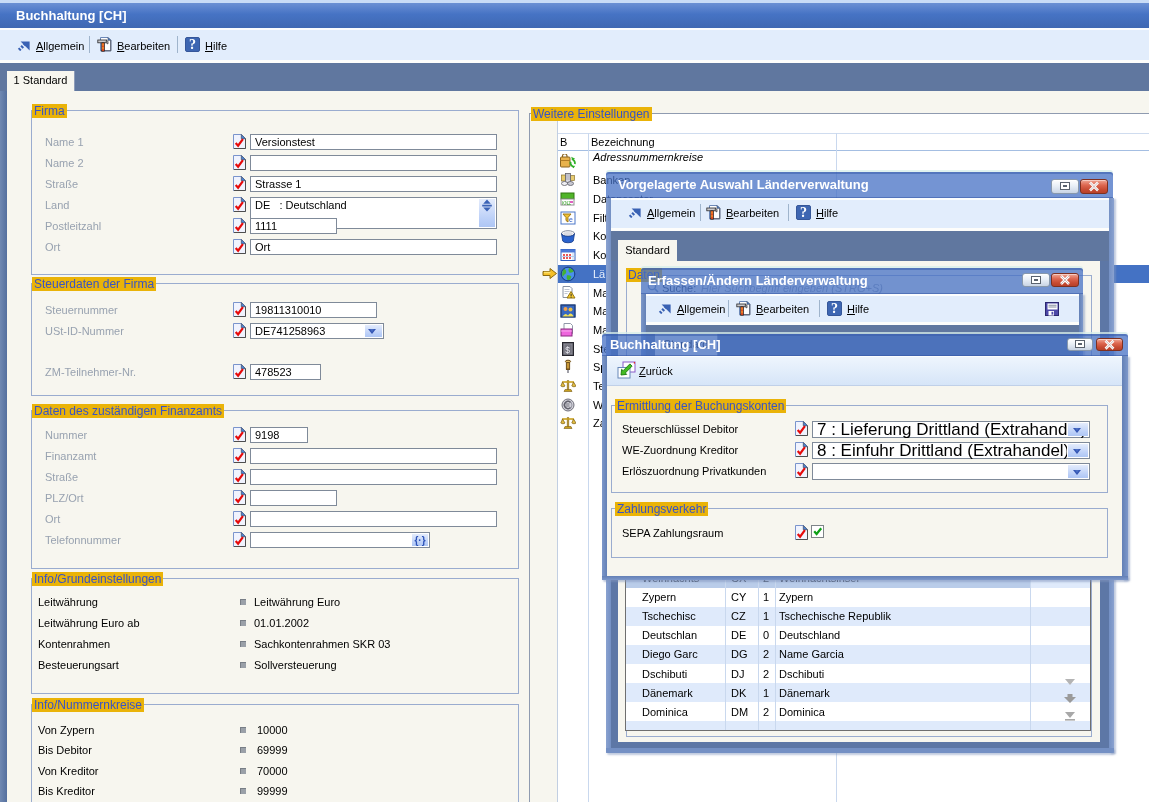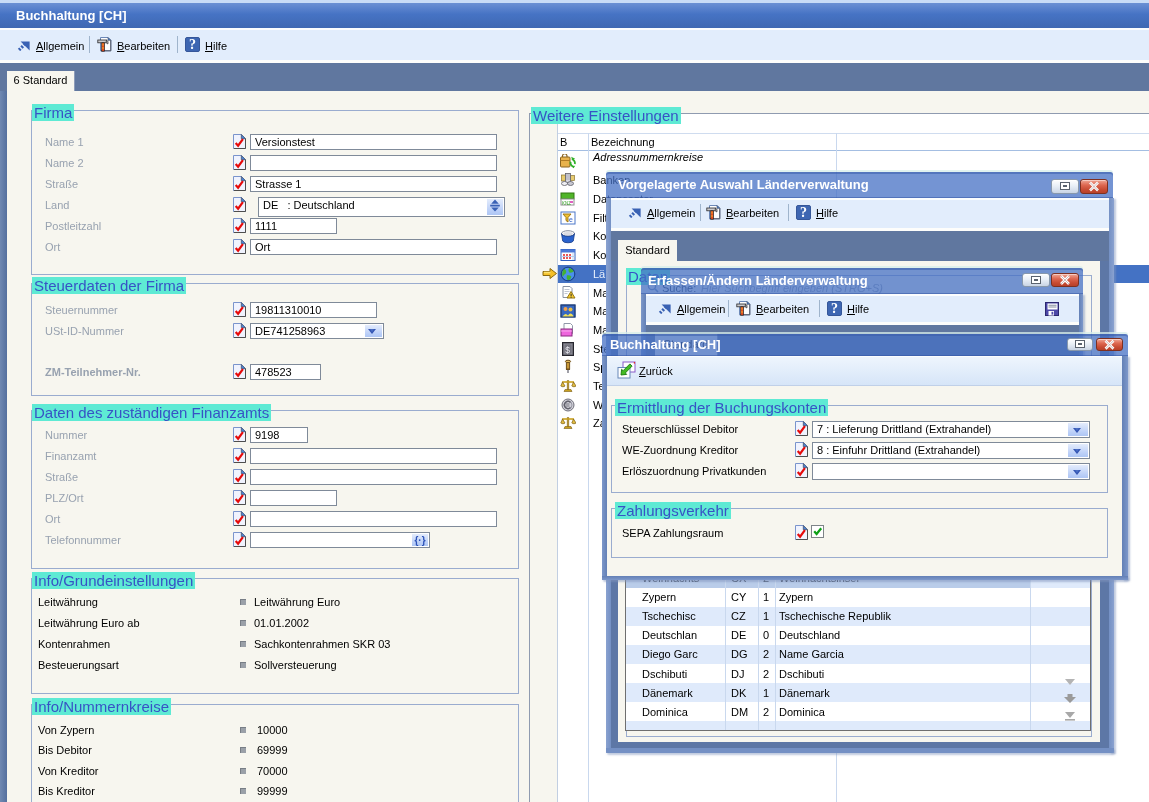--- a/index.html
+++ b/index.html
@@ -9,40 +9,40 @@
 #titlebar{left:0;top:3px;width:1149px;height:25px;background:linear-gradient(#6b90d4,#4673c4 45%,#3f68b2);}
 #titletext{left:16px;top:8px;color:#fff;font-size:13px;font-weight:bold;}
 #toolbar{left:0;top:28px;width:1149px;height:32px;background:#e2edfc;border-top:2px solid #fbfdfe;box-sizing:border-box;}
 #tabband{left:0;top:63px;width:1149px;height:28px;background:#60779f;}#tbgap{left:0;top:60px;width:1149px;height:3px;background:#fdfdfb;}
 #maintab{left:7px;top:71px;width:67px;height:20px;background:#f7f6ef;text-align:center;line-height:19px;box-shadow:1px 0 0 #8e9cb8;}
 #leftstrip{left:0;top:91px;width:7px;height:711px;background:linear-gradient(90deg,#7089b2,#55709e);}
 .tsep{top:36px;width:1px;height:17px;background:#9fb4cc;}
 .titem{top:40px;font-size:11px;}
 u{text-decoration:underline;}
 .gb{border:1px solid #9aaccf;}
-.glabel{color:#3753c5;background:#5eead4;padding:0 2px;font-size:15px;}
+.glabel{color:#3753c5;background:#eab308;padding:0 2px;font-size:12px;}
 .flabel{color:#98a2b0;font-size:11px;}
 .inp{background:#fff;border:1px solid #7f8a99;box-sizing:border-box;line-height:14px;padding-left:4px;font-size:11px;white-space:nowrap;}
 .bullet{width:5px;height:5px;background:#9aa0a8;border-top:1px solid #787e86;border-left:1px solid #787e86;}
 .vline{width:1px;background:#c9d8ee;}
 .dtitle{color:#fff;font-weight:bold;font-size:13px;white-space:nowrap;}
 .btn-min{background:linear-gradient(#fefefe,#e9eff7 45%,#c9d4e4);border:1px solid #8898ac;border-radius:3px;box-sizing:border-box;box-shadow:inset 0 1px 0 rgba(255,255,255,.8);}
 .btn-close{background:linear-gradient(#f0a896,#dd6750 40%,#c64a32 75%,#b84028);border:1px solid #7e3020;border-radius:3px;box-sizing:border-box;box-shadow:inset 0 1px 0 rgba(255,255,255,.45);}
-.combo{background:#fff;border:1px solid #7f8a99;box-sizing:border-box;line-height:14px;padding-left:4px;font-size:11px;white-space:nowrap;}
+.combo{background:#fff;border:1px solid #7f8a99;box-sizing:border-box;line-height:14px;padding-left:4px;font-size:17px;white-space:nowrap;}
 .combobtn{position:absolute;right:1px;top:1px;bottom:1px;width:17px;background:linear-gradient(#e4ecfc,#bcd0f8 70%,#aec6f4);box-shadow:-1px 0 0 #fff;}
 .combobtn i{position:absolute;left:3px;top:4px;border-left:4.5px solid transparent;border-right:4.5px solid transparent;border-top:5px solid #3556b4;}.combobtn i:after{content:"";position:absolute;left:-2.5px;top:-5.5px;border-left:2.5px solid transparent;border-right:2.5px solid transparent;border-top:3px solid #4a6ec4;}
 </style></head>
 <body>
 <div class="abs" id="topstrip"></div>
 <div class="abs" id="titlebar"></div>
 <div class="abs" id="titletext">Buchhaltung [CH]</div>
 <div class="abs" id="toolbar"></div>
 <div class="abs" id="tbgap"></div>
 <div class="abs" id="tabband"></div>
-<div class="abs" id="maintab">6 Standard</div>
+<div class="abs" id="maintab">1 Standard</div>
 <div class="abs" id="leftstrip"></div>
 
 <svg class="abs" style="left:17px;top:38px" width="13" height="13" viewBox="0 0 13 13">
     <path d="M3.6 3.6 L12.6 3.6 L12.6 12.6 Z" fill="#3a62b4"></path>
     <path d="M2 12 L7.8 6.2" stroke="#3a62b4" stroke-width="3.2" stroke-dasharray="2 1.5"></path>
   </svg>
 <div class="abs titem" style="left:36px;"><u>A</u>llgemein</div>
 <div class="abs tsep" style="left:89px;"></div>
 <svg class="abs" style="left:97px;top:36px" width="16" height="17" viewBox="0 0 16 17">
     <path d="M3.5 1.5 H11 L13.8 4.3 V14.8 H3.5 Z" fill="#fdfdff" stroke="#6c88b8"></path>
@@ -91,21 +91,21 @@
     <path d="M2.7 9 L5.1 11.7 L9.9 5.1" stroke="#e60a0a" stroke-width="2.2" fill="none"></path>
   </svg>
 <div class="abs inp" style="left:250px;top:176px;width:247px;height:16px;">Strasse 1</div>
 <div class="abs flabel" style="left:45px;top:199px;">Land</div>
 <svg class="abs" style="left:233px;top:197px" width="13" height="15" viewBox="0 0 13 15">
     <path d="M0.5 0.5H8.3L12.5 4.7V14.5H0.5Z" fill="#f0f3fe" stroke="#7a94cc"></path>
     <path d="M8.3 0.5L12.5 4.7H8.3Z" fill="#4a86d8" stroke="#45506a" stroke-width="0.8"></path>
     <path d="M12.5 4.7V14.5H0.9" stroke="#4e4e4e" fill="none"></path>
     <path d="M2.7 9 L5.1 11.7 L9.9 5.1" stroke="#e60a0a" stroke-width="2.2" fill="none"></path>
   </svg>
-<div class="abs inp" style="left:250px;top:197px;width:247px;height:20px;margin-left:8px;">DE&nbsp;&nbsp;&nbsp;: Deutschland<span class="combobtn" style="width:16px;">
+<div class="abs inp" style="left:250px;top:197px;width:247px;height:32px;">DE&nbsp;&nbsp;&nbsp;: Deutschland<span class="combobtn" style="width:16px;">
       <svg width="14" height="13" style="position:absolute;left:1px;top:0px">
         <path d="M7 0.5 L10.8 4.8 H3.2 Z" fill="#3a62b6"></path>
         <rect x="2.2" y="5.7" width="9.6" height="1.8" fill="#3a62b6"></rect>
         <path d="M7 12.5 L10.8 8.4 H3.2 Z" fill="#3a62b6"></path>
       </svg>
     </span></div>
 <div class="abs flabel" style="left:45px;top:220px;">Postleitzahl</div>
 <svg class="abs" style="left:233px;top:218px" width="13" height="15" viewBox="0 0 13 15">
     <path d="M0.5 0.5H8.3L12.5 4.7V14.5H0.5Z" fill="#f0f3fe" stroke="#7a94cc"></path>
     <path d="M8.3 0.5L12.5 4.7H8.3Z" fill="#4a86d8" stroke="#45506a" stroke-width="0.8"></path>
@@ -132,21 +132,21 @@
 <div class="abs flabel" style="left:45px;top:325px;">USt-ID-Nummer</div>
 <svg class="abs" style="left:233px;top:323px" width="13" height="15" viewBox="0 0 13 15">
     <path d="M0.5 0.5H8.3L12.5 4.7V14.5H0.5Z" fill="#f0f3fe" stroke="#7a94cc"></path>
     <path d="M8.3 0.5L12.5 4.7H8.3Z" fill="#4a86d8" stroke="#45506a" stroke-width="0.8"></path>
     <path d="M12.5 4.7V14.5H0.9" stroke="#4e4e4e" fill="none"></path>
     <path d="M2.7 9 L5.1 11.7 L9.9 5.1" stroke="#e60a0a" stroke-width="2.2" fill="none"></path>
   </svg>
 <div class="abs inp" style="left:250px;top:323px;width:134px;height:16px;">DE741258963<span class="combobtn">
       <i></i>
     </span></div>
-<div class="abs flabel" style="left:45px;top:366px;font-weight:bold;">ZM-Teilnehmer-Nr.</div>
+<div class="abs flabel" style="left:45px;top:366px;">ZM-Teilnehmer-Nr.</div>
 <svg class="abs" style="left:233px;top:364px" width="13" height="15" viewBox="0 0 13 15">
     <path d="M0.5 0.5H8.3L12.5 4.7V14.5H0.5Z" fill="#f0f3fe" stroke="#7a94cc"></path>
     <path d="M8.3 0.5L12.5 4.7H8.3Z" fill="#4a86d8" stroke="#45506a" stroke-width="0.8"></path>
     <path d="M12.5 4.7V14.5H0.9" stroke="#4e4e4e" fill="none"></path>
     <path d="M2.7 9 L5.1 11.7 L9.9 5.1" stroke="#e60a0a" stroke-width="2.2" fill="none"></path>
   </svg>
 <div class="abs inp" style="left:250px;top:364px;width:71px;height:16px;">478523</div>
 <div class="abs flabel" style="left:45px;top:429px;">Nummer</div>
 <svg class="abs" style="left:233px;top:427px" width="13" height="15" viewBox="0 0 13 15">
     <path d="M0.5 0.5H8.3L12.5 4.7V14.5H0.5Z" fill="#f0f3fe" stroke="#7a94cc"></path>

